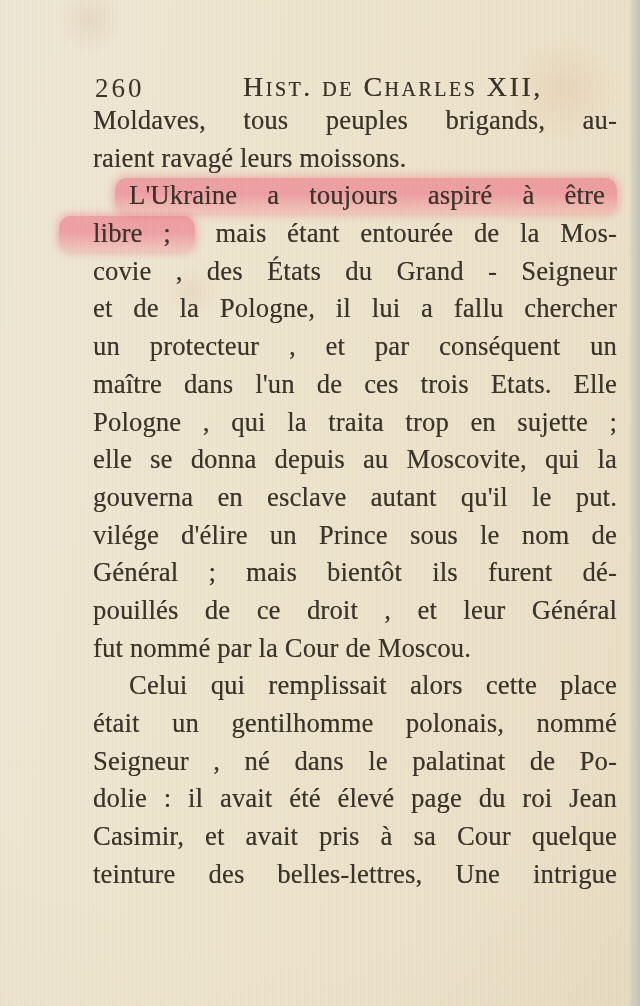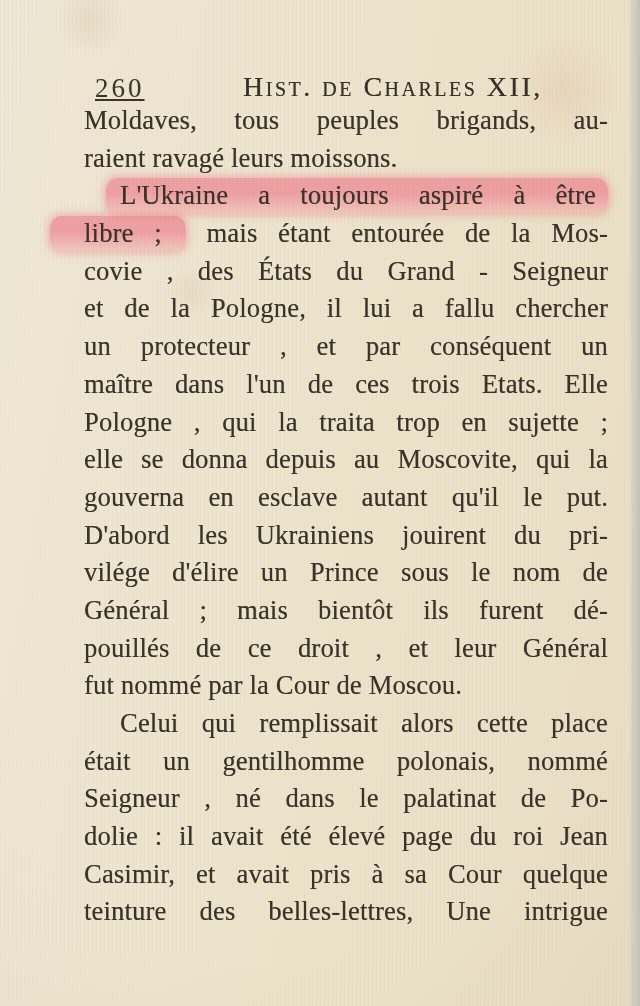--- a/index.html
+++ b/index.html
@@ -25,33 +25,32 @@
     background: linear-gradient(to right, rgba(150,148,140,0.10), #cac7be 70%, #c3c0b8);
   }
   .runhead {
     position: absolute; top: 71px; left: 0; right: 0; height: 34px;
     color: #3a342b;
   }
   .page-number {
     position: absolute; left: 95px; top: 2px;
     font-size: 27px; letter-spacing: 3px;
     color: #3a342b;
-    text-decoration: underline;
   }
   .running-title {
     position: absolute; left: 243px; top: 0;
     font-size: 28px;
     font-variant: small-caps;
     letter-spacing: 2.5px;
     white-space: nowrap;
     color: #38322a;
     text-shadow: 0 0 0.6px rgba(56,50,42,0.7);
   }
   .body-text {
-    position: absolute; left: 84px; top: 102px; width: 524px;
+    position: absolute; left: 93px; top: 102px; width: 524px;
     font-size: 26.5px; line-height: 37.7px;
     color: #39332a;
     text-shadow: 0.3px 0.3px 0.5px rgba(57,51,42,0.55);
     letter-spacing: 0.2px;
   }
   .line {
     text-align: justify;
     text-align-last: justify;
     white-space: normal;
     height: 37.7px;
@@ -85,21 +84,20 @@
       <div class="line no-just">raient ravagé leurs moissons.</div>
       <div class="line indent"><span class="hl">L'Ukraine a toujours aspiré à être</span></div>
       <div class="line"><span class="hl hl-start">libre ;</span> mais étant entourée de la Mos-</div>
       <div class="line">covie , des États du Grand - Seigneur</div>
       <div class="line">et de la Pologne, il lui a fallu chercher</div>
       <div class="line">un protecteur , et par conséquent un</div>
       <div class="line">maître dans l'un de ces trois Etats. Elle</div>
       <div class="line">Pologne , qui la traita trop en sujette ;</div>
       <div class="line">elle se donna depuis au Moscovite, qui la</div>
       <div class="line">gouverna en esclave autant qu'il le put.</div>
-      <div class="line">D'abord les Ukrainiens jouirent du pri-</div>
       <div class="line">vilége d'élire un Prince sous le nom de</div>
       <div class="line">Général ; mais bientôt ils furent dé-</div>
       <div class="line">pouillés de ce droit , et leur Général</div>
       <div class="line no-just">fut nommé par la Cour de Moscou.</div>
       <div class="line indent">Celui qui remplissait alors cette place</div>
       <div class="line">était un gentilhomme polonais, nommé</div>
       <div class="line">Seigneur , né dans le palatinat de Po-</div>
       <div class="line">dolie : il avait été élevé page du roi Jean</div>
       <div class="line">Casimir, et avait pris à sa Cour quelque</div>
       <div class="line">teinture des belles-lettres, Une intrigue</div>

